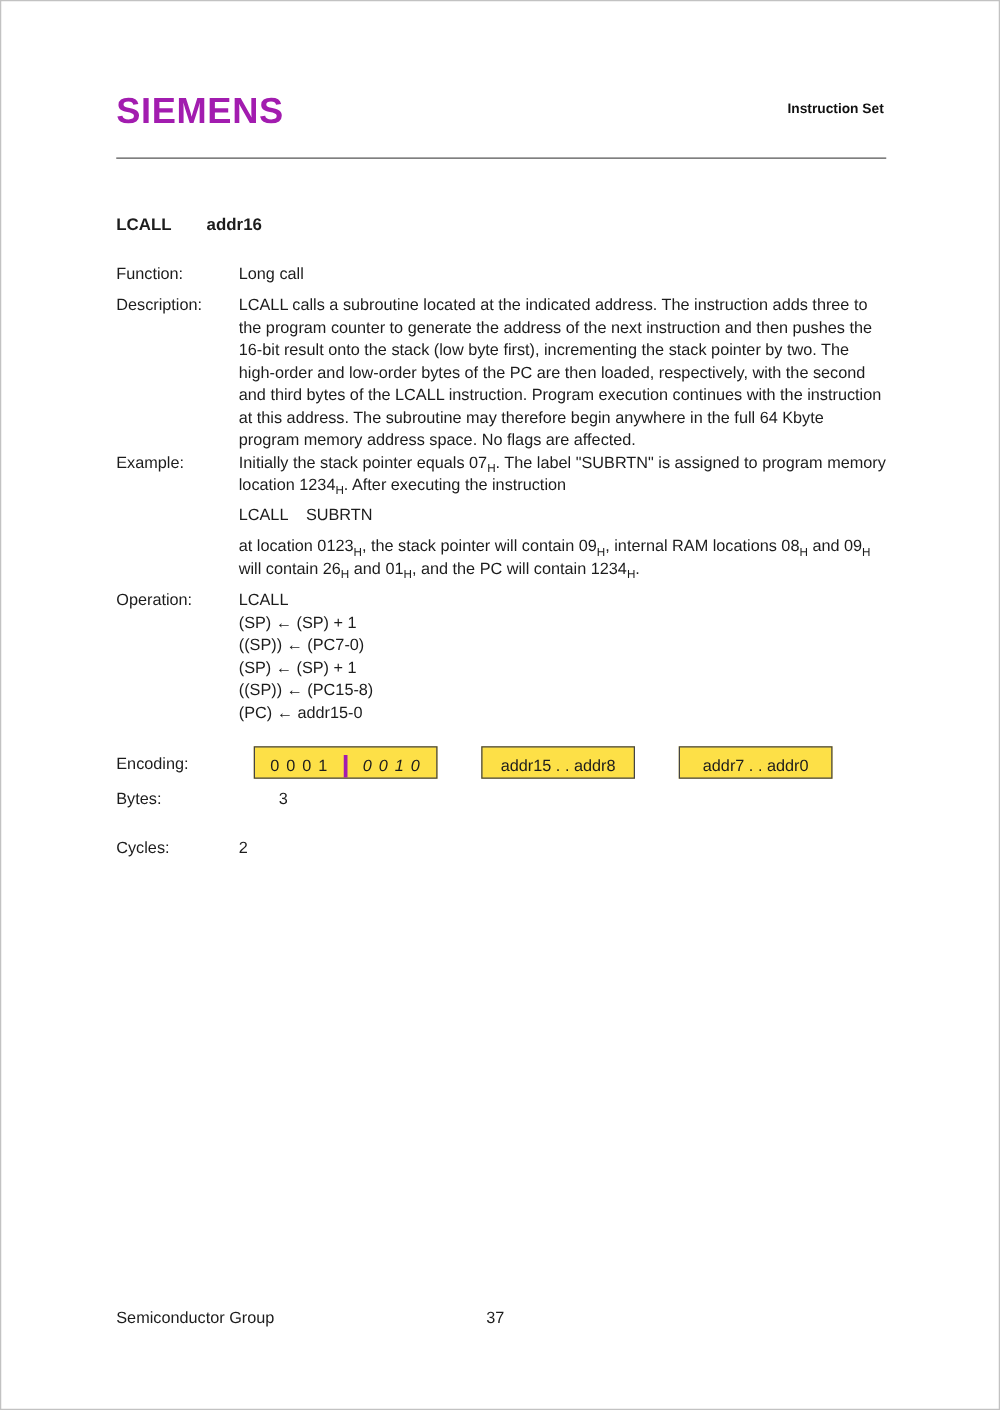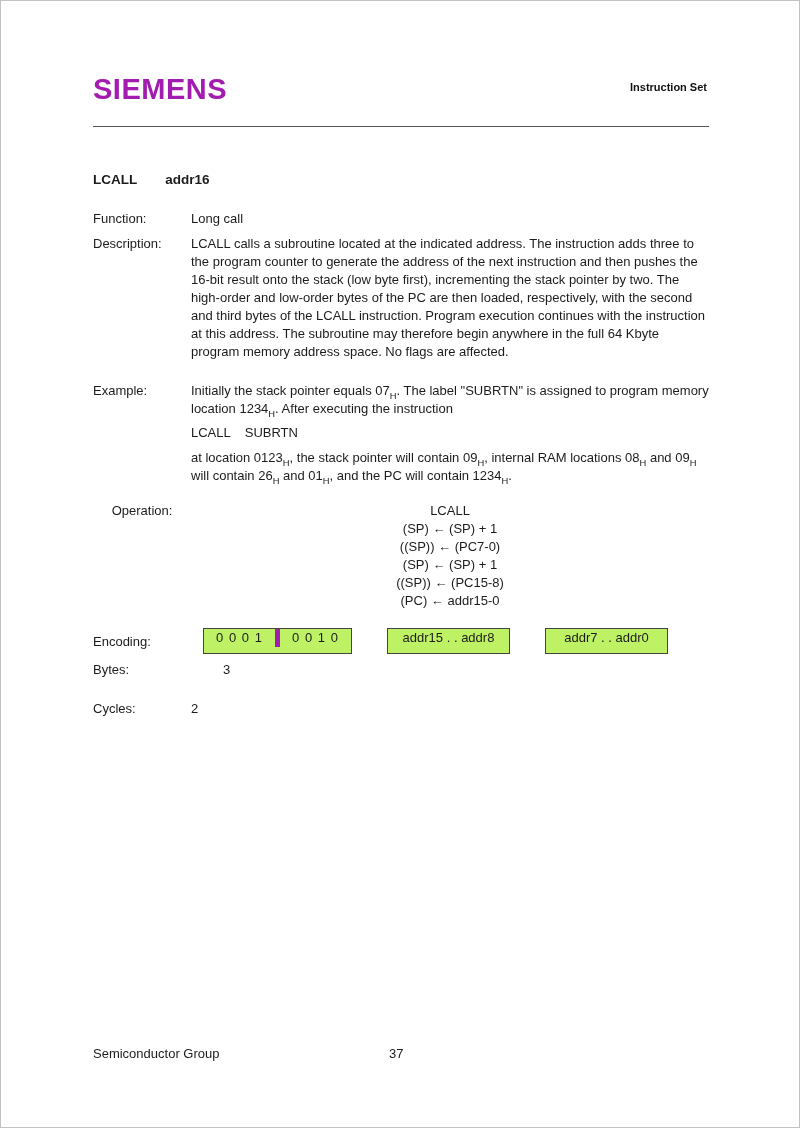--- a/index.html
+++ b/index.html
@@ -48,42 +48,42 @@
     font-size: 13px;
     line-height: 18px;
   }
   .row { display: flex; align-items: flex-start; }
   .label-col { width: 98px; flex: 0 0 98px; }
   .value-col { flex: 1; max-width: 520px; }
   .title-row { font-weight: bold; font-size: 13.5px; }
   .title-operands { margin-left: 28px; }
   .row-function { margin-top: 21px; }
   .row-description { margin-top: 7px; }
-  .row-example { margin-top: 21px; }
+  .row-example { margin-top: 0; }
   .example-code { margin-top: 6px; margin-bottom: 7px; white-space: pre; }
-  .row-operation { margin-top: 17px; text-align: center; }
+  .row-operation { margin-top: 7px; }
   .row-encoding { margin-top: 23px; gap: 12px; }
   .row-bytes { margin-top: 7px; gap: 32px; }
   .row-cycles { margin-top: 21px; }
   sub { font-size: 0.72em; line-height: 0; }
   
   .encoding-boxes { display: flex; gap: 35px; align-items: flex-start; margin-top: -5px; }
   .enc-box {
     display: flex;
     border: 1px solid #444;
     height: 24px;
-    align-items: flex-start;
-    background: #bef264;
+    align-items: flex-end;
+    background: #fde047;
   }
   .enc-cell {
     width: 71px;
     text-align: center;
     letter-spacing: 1px;
   }
-  .enc-cell + .enc-cell { border-left: 5px solid #a21caf; }
+  .enc-cell + .enc-cell { border-left: 3px solid #a21caf; font-style: italic; }
   .enc-operand {
     width: 121px;
     justify-content: center;
     text-align: center;
   }
   
   .footer-left {
     position: absolute;
     left: 92px;
     top: 1045px;

